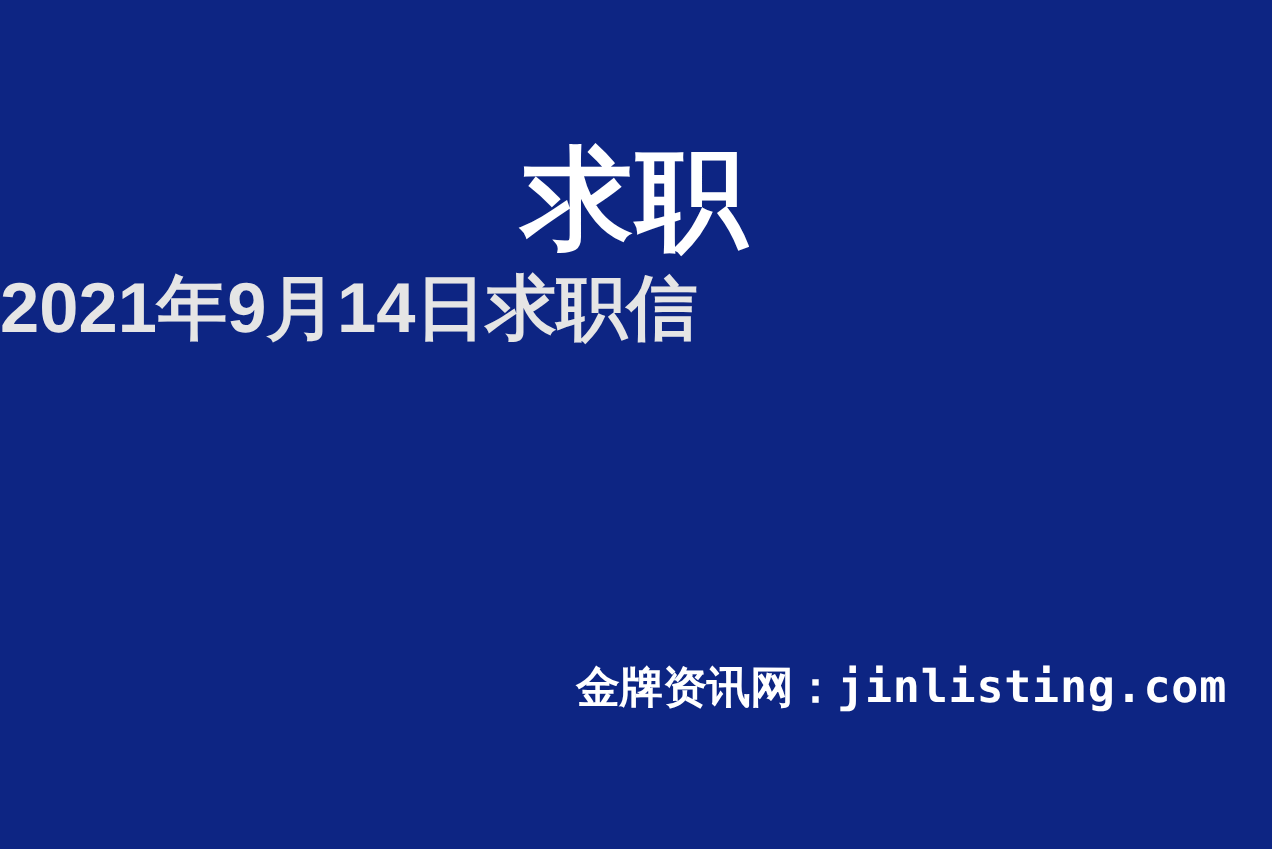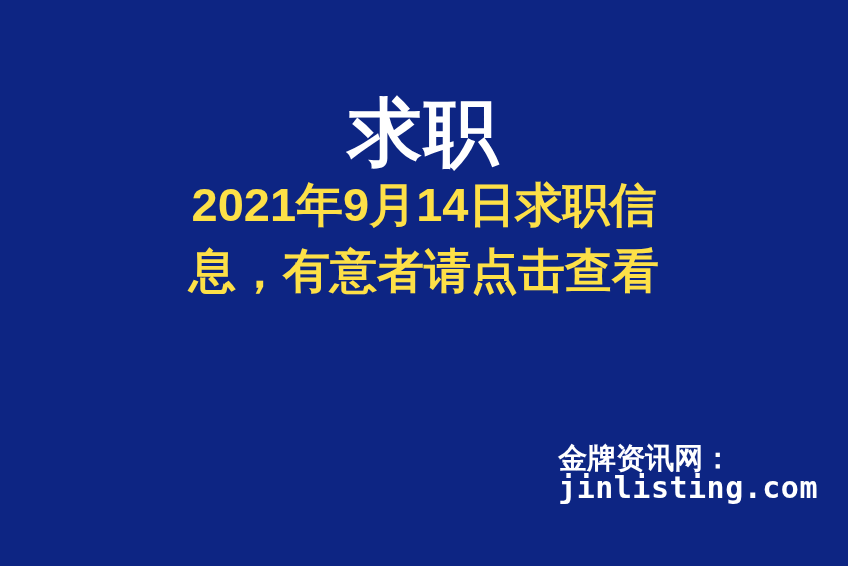--- a/index.html
+++ b/index.html
@@ -37,22 +37,21 @@
     white-space: nowrap;
     margin-top: 45px;
   }
 
   
   .body-copy {
     position: absolute;
     left: 0;
     right: 0;
     top: 172px;
-    text-align: center;
-    color: #fde047;
+    color: #e5e5e5;
     font-size: 47px;
     font-weight: bold;
     line-height: 66px;
     letter-spacing: 0px;
   }
   .body-line {
     display: block;
     white-space: nowrap;
   }
 
@@ -61,21 +60,20 @@
     position: absolute;
     right: 30px;
     top: 444px;
     color: #ffffff;
     font-size: 29px;
     font-weight: bold;
     line-height: 1;
     white-space: nowrap;
     display: flex;
     align-items: baseline;
-    flex-direction: column;
   }
   .footer-site-name {
     font-family: "Liberation Sans", "DejaVu Sans", sans-serif;
     font-weight: bold;
     letter-spacing: 0px;
   }
   .footer-domain {
     font-family: "DejaVu Sans Mono", "Liberation Mono", monospace;
     font-weight: bold;
     font-size: 30px;
@@ -84,21 +82,20 @@
 </style>
 </head>
 <body>
 
 <div id="poster">
 
   <div class="headline">求职</div>
 
   <div class="body-copy">
     <span class="body-line">2021年9月14日求职信</span>
-    <span class="body-line">息，有意者请点击查看</span>
   </div>
 
   <div class="footer-credit">
     <span class="footer-site-name">金牌资讯网：</span>
     <span class="footer-domain">jinlisting.com</span>
   </div>
 
 </div>
 
 </body></html>

